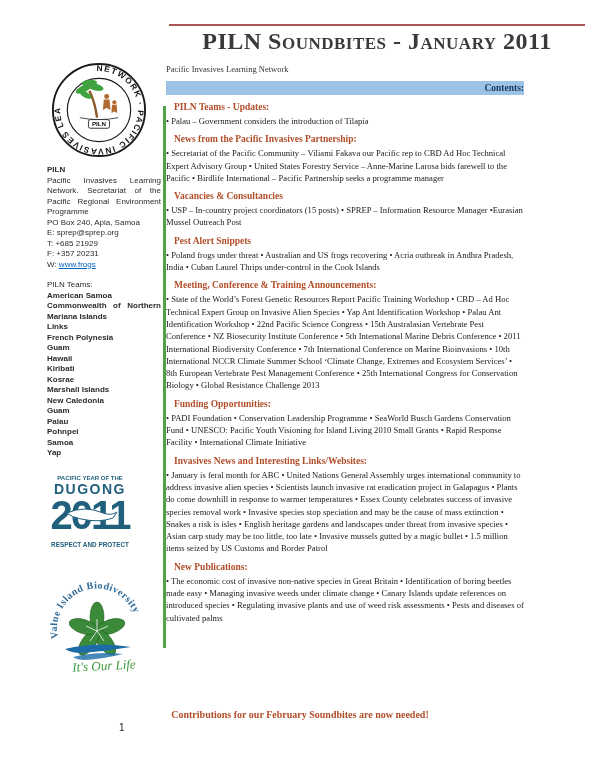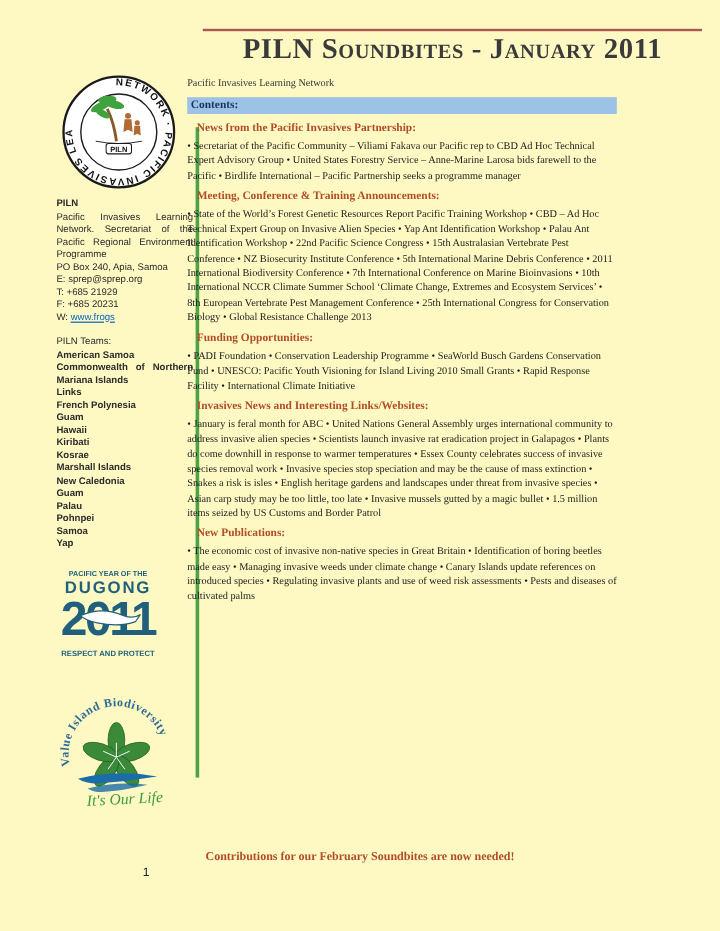--- a/index.html
+++ b/index.html
@@ -1,19 +1,19 @@
 <!DOCTYPE html>
 <html><head>
 <meta charset="utf-8">
 <style>
   * { margin:0; padding:0; box-sizing:border-box; }
   html,body { background:#e8e8e8; }
   .page {
     position:relative; width:600px; height:776px; margin:0 auto;
-    background:#fef9c3; font-family:"Liberation Serif", serif; overflow:hidden;
+    background:#ffffff; font-family:"Liberation Serif", serif; overflow:hidden;
   }
 
   
   .header-rule { position:absolute; top:24px; left:169px; width:416px; height:2px; background:#a85a52; }
   .page-title {
     position:absolute; top:28px; left:169px; width:416px; text-align:center;
     font-variant:small-caps; font-size:24px; font-weight:600; letter-spacing:0.5px;
     color:#3a3a3a; font-family:"Liberation Serif", serif;
   }
 
@@ -35,25 +35,25 @@
   .bio-logo { display:block; margin-top:22px; }
   .bio-tagline {
     margin-top:-6px; text-align:center; font-family:"Liberation Serif", serif;
     font-style:italic; font-size:13px; color:#3f9b3f; transform:rotate(-3deg);
   }
 
   
   .green-line { position:absolute; left:163px; top:106px; width:3px; height:542px; background:#4fa345; }
 
   
-  .main { position:absolute; left:156px; top:64px; width:358px; color:#1a1a1a; }
+  .main { position:absolute; left:166px; top:64px; width:358px; color:#1a1a1a; }
   .subtitle { font-size:8.5px; color:#333; margin-bottom:7px; }
   .contents-bar {
     background:#9cc2e5; color:#17365d; font-weight:bold; font-size:9.5px;
-    padding:2px 12px 2px 3px; margin-bottom:2px;
+    padding:2px 0 2px 3px; margin-bottom:2px;text-align:right;
   }
   .section-heading {
     color:#b14d28; font-weight:bold; font-size:9.5px;
     padding-left:8px; margin-top:7px; margin-bottom:3px;
   }
   .section-body { font-size:8.6px; line-height:12.3px; }
 
   
   .footer-msg {
     position:absolute; top:709px; left:0; width:600px; text-align:center;
@@ -106,21 +106,21 @@
       <rect x="39" y="60" width="22" height="9" rx="2" fill="#ffffff" stroke="#1a1a1a" stroke-width="0.9"></rect>
       <text x="50" y="67" text-anchor="middle" font-family="Liberation Sans, sans-serif" font-size="6.5" font-weight="bold" fill="#111">PILN</text>
     </svg>
 
     <div class="org-block">
       <div class="org-name">PILN</div>
       <div class="org-desc">Pacific Invasives Learning Network. Secretariat of the Pacific Regional Environment Programme</div>
       <div class="contact-line">PO Box 240, Apia, Samoa</div>
       <div class="contact-line">E: sprep@sprep.org</div>
       <div class="contact-line">T: +685 21929</div>
-      <div class="contact-line">F: +685 20231</div>
+      <div class="contact-line">F: +357 20231</div>
       <div class="contact-line"><span>W: </span><span class="weblink">www.frogs</span></div>
     </div>
 
     <div class="teams-block">
       <div class="teams-label">PILN Teams:</div>
       <div class="team-item">American Samoa</div>
       <div class="team-item">Commonwealth of Northern Mariana Islands</div>
       <div class="team-item">Links</div>
       <div class="team-item">French Polynesia</div>
       <div class="team-item">Guam</div>
@@ -174,27 +174,39 @@
         <path d="M26,78 Q50,72 76,75 Q56,80 38,81 Q30,81 26,78 Z" opacity="0.8"></path>
       </g>
     </svg>
     <div class="bio-tagline">It's Our Life</div>
   </div>
 
   <div class="main">
     <div class="subtitle">Pacific Invasives Learning Network</div>
     <div class="contents-bar">Contents:</div>
 
+    <div>
+      <div class="section-heading">PILN Teams - Updates:</div>
+      <div class="section-body">• Palau – Government considers the introduction of Tilapia</div>
+    </div>
 
     <div>
       <div class="section-heading">News from the Pacific Invasives Partnership:</div>
       <div class="section-body">• Secretariat of the Pacific Community – Viliami Fakava our Pacific rep to CBD Ad Hoc Technical Expert Advisory Group • United States Forestry Service – Anne-Marine Larosa bids farewell to the Pacific • Birdlife International – Pacific Partnership seeks a programme manager</div>
     </div>
 
-
+    <div>
+      <div class="section-heading">Vacancies &amp; Consultancies</div>
+      <div class="section-body">• USP – In-country project coordinators (15 posts) • SPREP – Information Resource Manager •Eurasian Mussel Outreach Post</div>
+    </div>
+
+    <div>
+      <div class="section-heading">Pest Alert Snippets</div>
+      <div class="section-body">• Poland frogs under threat • Australian and US frogs recovering • Acria outbreak in Andhra Pradesh, India • Cuban Laurel Thrips under-control in the Cook Islands</div>
+    </div>
 
     <div>
       <div class="section-heading">Meeting, Conference &amp; Training Announcements:</div>
       <div class="section-body">• State of the World’s Forest Genetic Resources Report Pacific Training Workshop • CBD – Ad Hoc Technical Expert Group on Invasive Alien Species • Yap Ant Identification Workshop • Palau Ant Identification Workshop • 22nd Pacific Science Congress • 15th Australasian Vertebrate Pest Conference • NZ Biosecurity Institute Conference • 5th International Marine Debris Conference • 2011 International Biodiversity Conference • 7th International Conference on Marine Bioinvasions • 10th International NCCR Climate Summer School ‘Climate Change, Extremes and Ecosystem Services’ • 8th European Vertebrate Pest Management Conference • 25th International Congress for Conservation Biology • Global Resistance Challenge 2013</div>
     </div>
 
     <div>
       <div class="section-heading">Funding Opportunities:</div>
       <div class="section-body">• PADI Foundation • Conservation Leadership Programme • SeaWorld Busch Gardens Conservation Fund • UNESCO: Pacific Youth Visioning for Island Living 2010 Small Grants • Rapid Response Facility • International Climate Initiative</div>
     </div>

